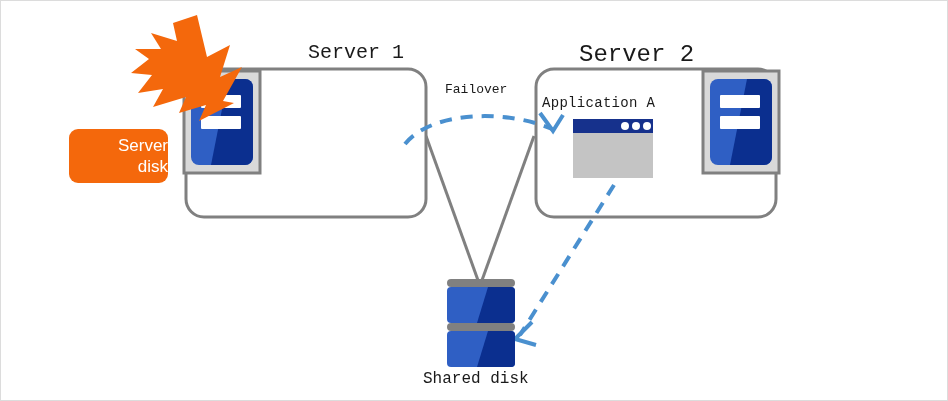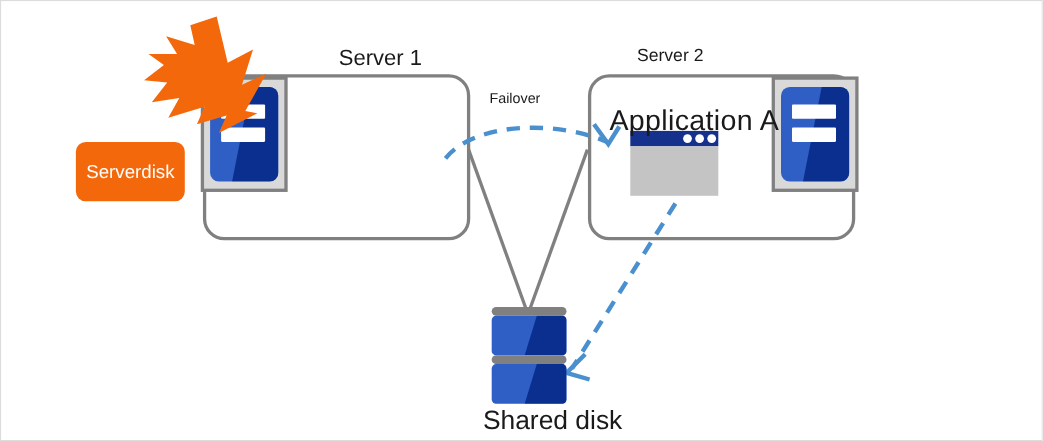--- a/index.html
+++ b/index.html
@@ -21,62 +21,62 @@
   }
   .svg-layer {
     position: absolute;
     left: 0;
     top: 0;
     width: 948px;
     height: 401px;
   }
   .label {
     position: absolute;
-    font-family: Liberation Sans, sans-serif;
+    font-family: Liberation Mono, monospace;
     color: #1a1a1a;
     white-space: nowrap;
     line-height: 1;
   }
   #server1-label {
     left: 307px;
     top: 42px;
     font-size: 20px;
   }
   #server2-label {
     left: 578px;
     top: 42px;
-    font-size: 16px;
+    font-size: 24px;
   }
   #failover-label {
     left: 444px;
     top: 82px;
     font-size: 13px;
   }
   #appa-label {
-    left: 553px;
+    left: 541px;
     top: 95px;
-    font-size: 26px;
+    font-size: 14px;
     letter-spacing: 0.3px;
   }
   #shareddisk-label {
-    left: 438px;
+    left: 422px;
     top: 370px;
-    font-size: 24px;
+    font-size: 16px;
   }
   #server-down-badge {
     position: absolute;
     left: 68px;
     top: 128px;
     width: 99px;
     height: 54px;
     background: #f4680c;
     border-radius: 9px;
     display: flex;
-    flex-direction: row;
-    align-items: center;
+    flex-direction: column;
+    align-items: flex-end;
     justify-content: center;
     color: #ffffff;
     font-size: 17px;
     line-height: 21px;
     font-family: "Liberation Sans", sans-serif;
   }
 </style>
 </head>
 <body>
 

